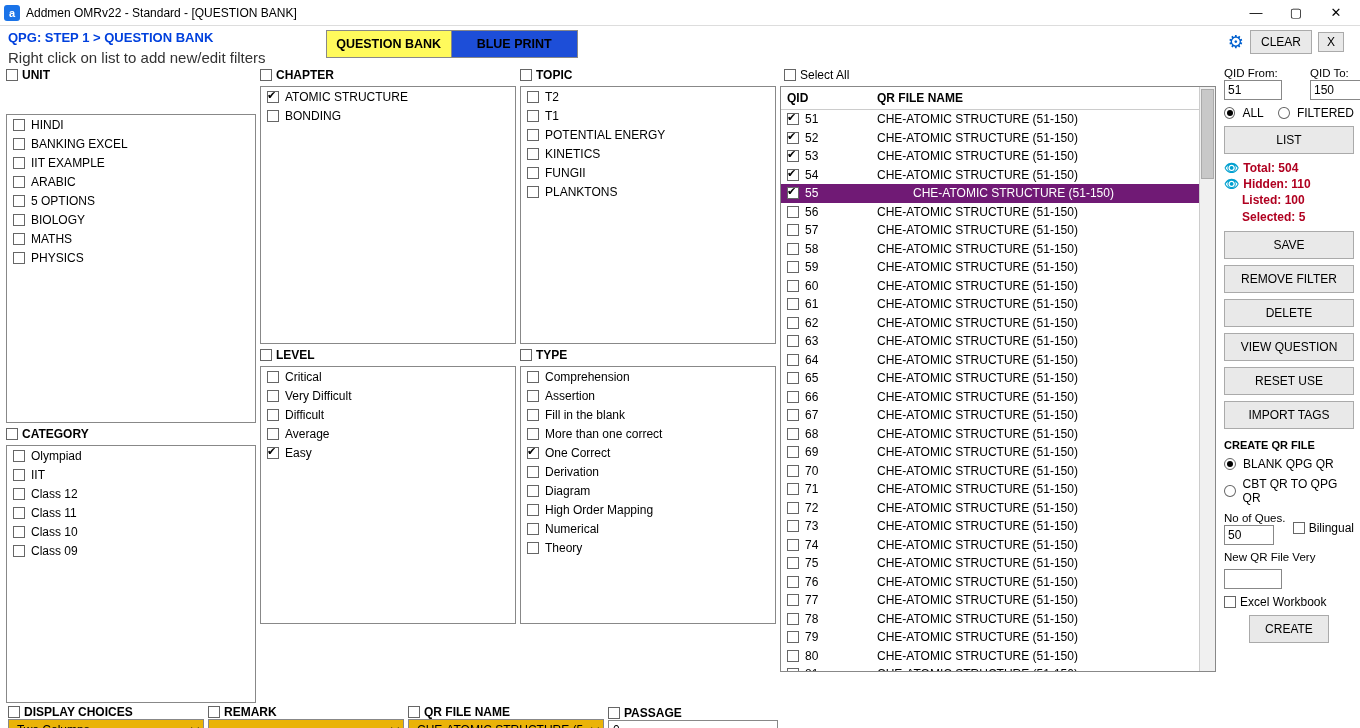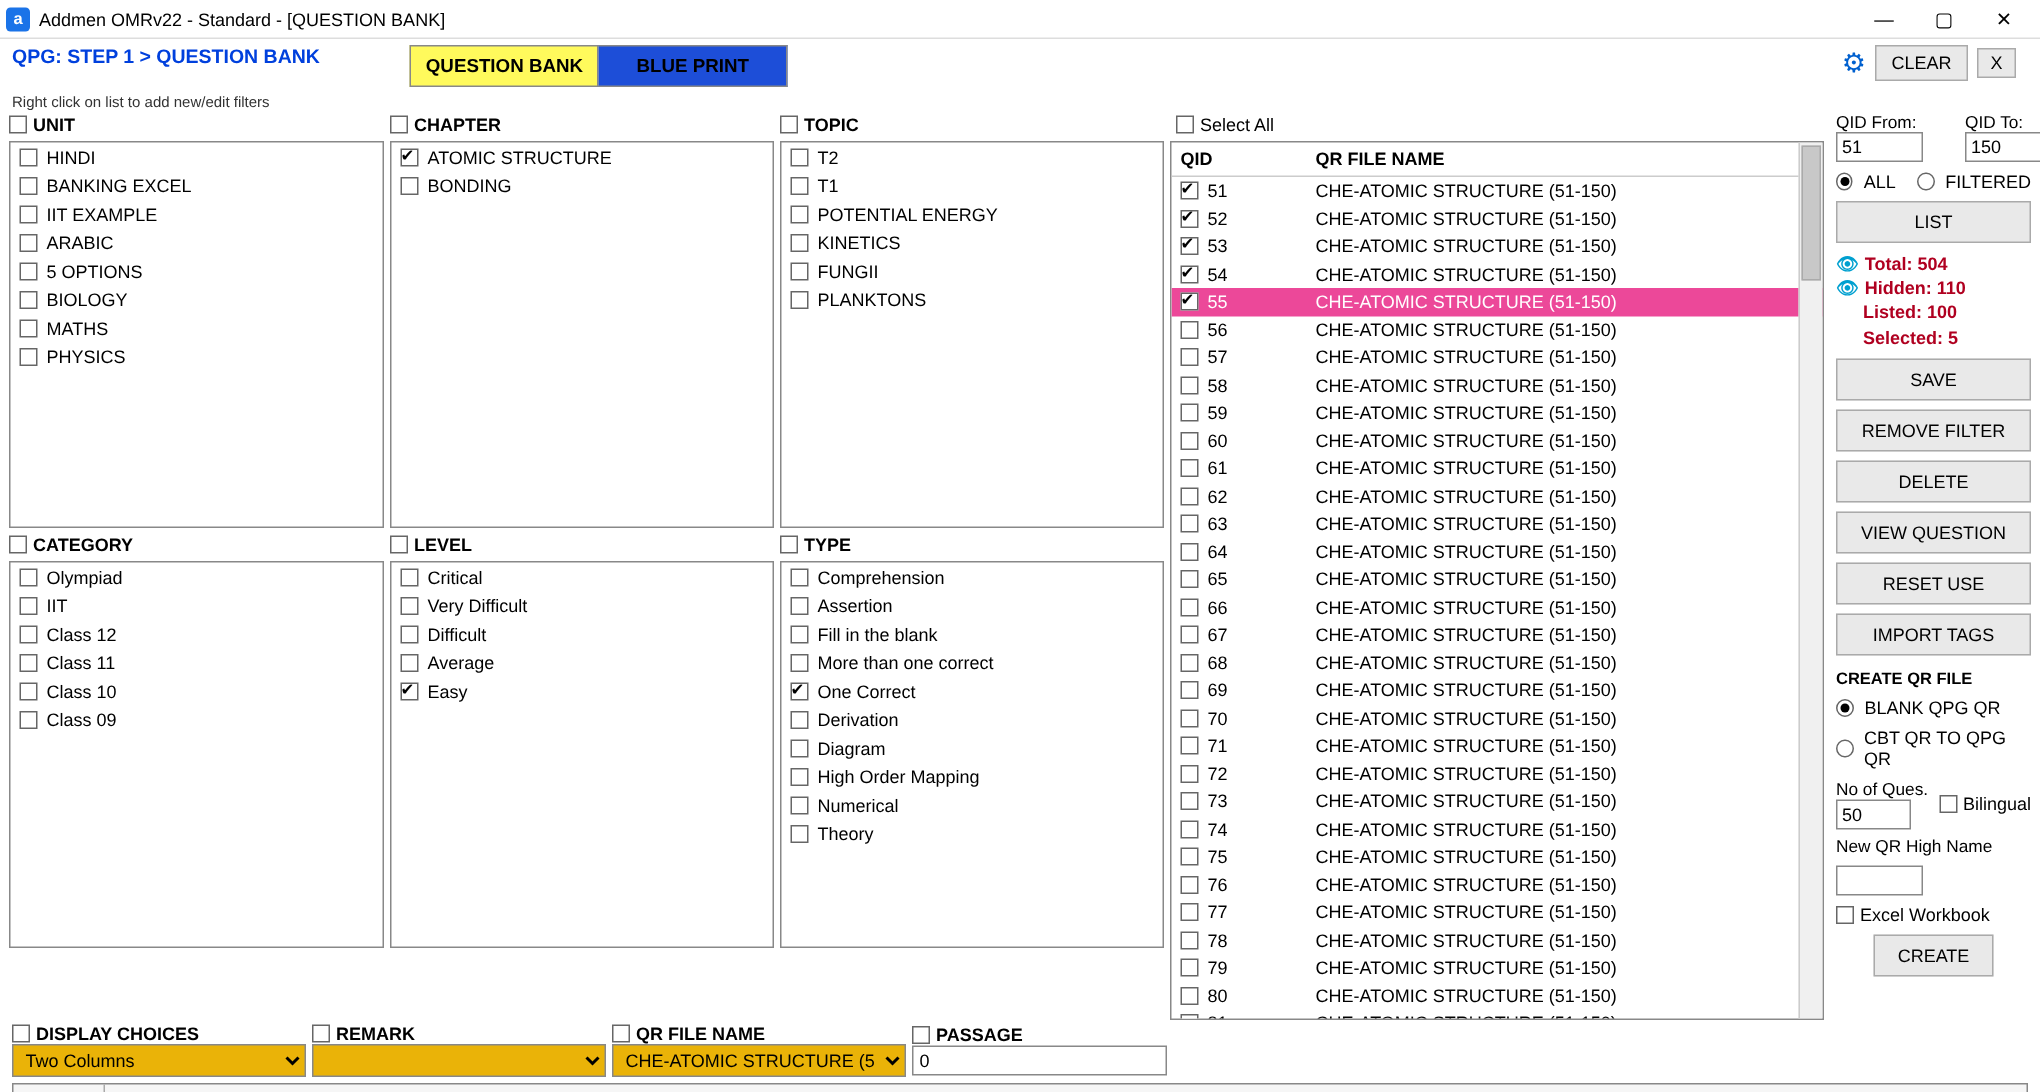--- a/index.html
+++ b/index.html
@@ -5,42 +5,42 @@
   * { box-sizing: border-box; font-family: "Segoe UI", Arial, sans-serif; }
   body { margin: 0; background: #fff; font-size: 12px; color: #000; }
   .titlebar { display:flex; align-items:center; height:26px; padding:0 4px; border-bottom:1px solid #ddd; }
   .titlebar .app-icon { width:16px; height:16px; background:#1a73e8; border-radius:3px; display:flex;align-items:center;justify-content:center;color:#fff;font-weight:bold;font-size:11px;margin-right:6px; position:relative;}
   .titlebar .app-icon::before{content:"a";}
   .titlebar .title { flex:1; font-size:12px; }
   .titlebar .winbtns { display:flex; gap:20px; padding-right:10px;}
   .titlebar .winbtn { width:20px; text-align:center; font-size:13px; cursor:default;}
   .toprow { display:flex; align-items:flex-start; padding:4px 8px 0 8px; }
   .breadcrumb { color:#0040dd; font-weight:bold; font-size:13px; }
-  .hint { font-size:10px; color:#333; margin-top:18px;}
+  .hint { font-size:15px; color:#333; margin-top:4px;}
   .tabs { display:flex; margin-left:60px; }
   .tab { width:126px; height:28px; border:1px solid #888; display:flex;align-items:center;justify-content:center; font-weight:bold; font-size:12.5px; }
   .tab.active { background:#fffa5c; }
   .tab.inactive { background:#1d4ed8; border-left:none;}
   .toprow .spacer { flex:1; }
   .rightpanel-top { display:flex; align-items:center; gap:6px; padding-right:8px;}
   .gear { font-size:18px; color:#0060cf; cursor:pointer;}
   .btn { background:#e9e9e9; border:1px solid #aaa; padding:4px 10px; font-size:12px; cursor:pointer;}
   .btn.small{padding:2px 8px;}
   .main { display:flex; padding:0 6px; gap:4px; }
   .col { display:flex; flex-direction:column; gap:2px; }
   .panel-head { display:flex; align-items:center; gap:4px; font-weight:bold; font-size:12px; padding:2px 0;}
   .cb { width:12px; height:12px; border:1px solid #666; display:inline-block; background:#fff; position:relative; flex-shrink:0;}
   .cb.checked::after{content:"✔"; position:absolute; top:-3px; left:-1px; font-size:11px; color:#000;}
   .listbox { border:1px solid #888; background:#fff; overflow:hidden;}
   .listbox .row { display:flex; align-items:center; gap:6px; padding:2px 6px; font-size:12px; height:19px;}
   .qid-head { display:flex; font-weight:bold; font-size:12px; padding:4px 6px; border-bottom:1px solid #ccc;}
   .qid-head .c1{width:90px;}
   .qid-list { border:1px solid #888; height:586px; overflow:hidden; position:relative;}
   .qid-row { display:flex; align-items:center; padding:1px 6px; font-size:12px; height:18.5px;}
-  .qid-row.selected { background:#ec4899; color:#fff;}
+  .qid-row.selected { background:#701a75; color:#fff;gap:36px;}
   .qid-row .c1{width:90px; display:flex; align-items:center; gap:6px;}
   .qid-scroll {position:absolute; right:0; top:0; bottom:0; width:16px; background:#f0f0f0; border-left:1px solid #ccc;}
   .qid-scroll .thumb{position:absolute; left:1px; right:1px; top:2px; height:90px; background:#c8c8c8; border:1px solid #aaa;}
   .sidepanel { width:134px; display:flex; flex-direction:column; gap:6px; padding-left:4px;}
   .sidepanel label{font-size:11.5px;}
   .sidepanel input[type=text]{width:58px; font-size:12px; padding:2px 3px; border:1px solid #888;}
   .radio{width:12px;height:12px;border:1px solid #666;border-radius:50%;display:inline-block;position:relative;vertical-align:middle;margin-right:3px;}
   .radio.checked::after{content:"";position:absolute;top:2px;left:2px;width:6px;height:6px;background:#000;border-radius:50%;}
   .sidepanel .fullbtn{width:100%; padding:6px 0; background:#e9e9e9; border:1px solid #aaa; font-size:12px; cursor:pointer; text-align:center;}
   .stats { color:#b00020; font-weight:bold; font-size:12px; line-height:1.35; }
@@ -85,21 +85,21 @@
   </div>
 </div>
 
 <div class="main">
 
   <div class="col" style="width:250px;">
     <div class="panel-head">
         <span class="cb"></span>
         <span>UNIT</span>
       </div>
-    <div class="listbox" id="box-unit" style="height:258px;">
+    <div class="listbox" id="box-unit" style="height:309px;margin-top:28px;">
         <div class="row">
           <span class="cb"></span>
           <span>HINDI</span>
         </div>
         <div class="row">
           <span class="cb"></span>
           <span>BANKING EXCEL</span>
         </div>
         <div class="row">
           <span class="cb"></span>
@@ -549,21 +549,21 @@
         <span>CBT QR TO QPG QR</span>
       </div>
     <div class="inline" style="justify-content:space-between;">
       <div><label>No of Ques.</label><br>
         <input type="text" style="width: 50px;" value="50"></div>
       <div class="inline">
           <span class="cb"></span>
           <span>Bilingual</span>
         </div>
     </div>
-    <label>New QR High Name</label>
+    <label>New QR File Very</label>
     <input class="wideinput" type="text" style="">
     <div class="inline">
         <span class="cb"></span>
         <span>Excel Workbook</span>
       </div>
     <div class="fullbtn" style="width:80px;align-self:center;">CREATE</div>
   </div>
 </div>
 
 <div class="bottombar">

